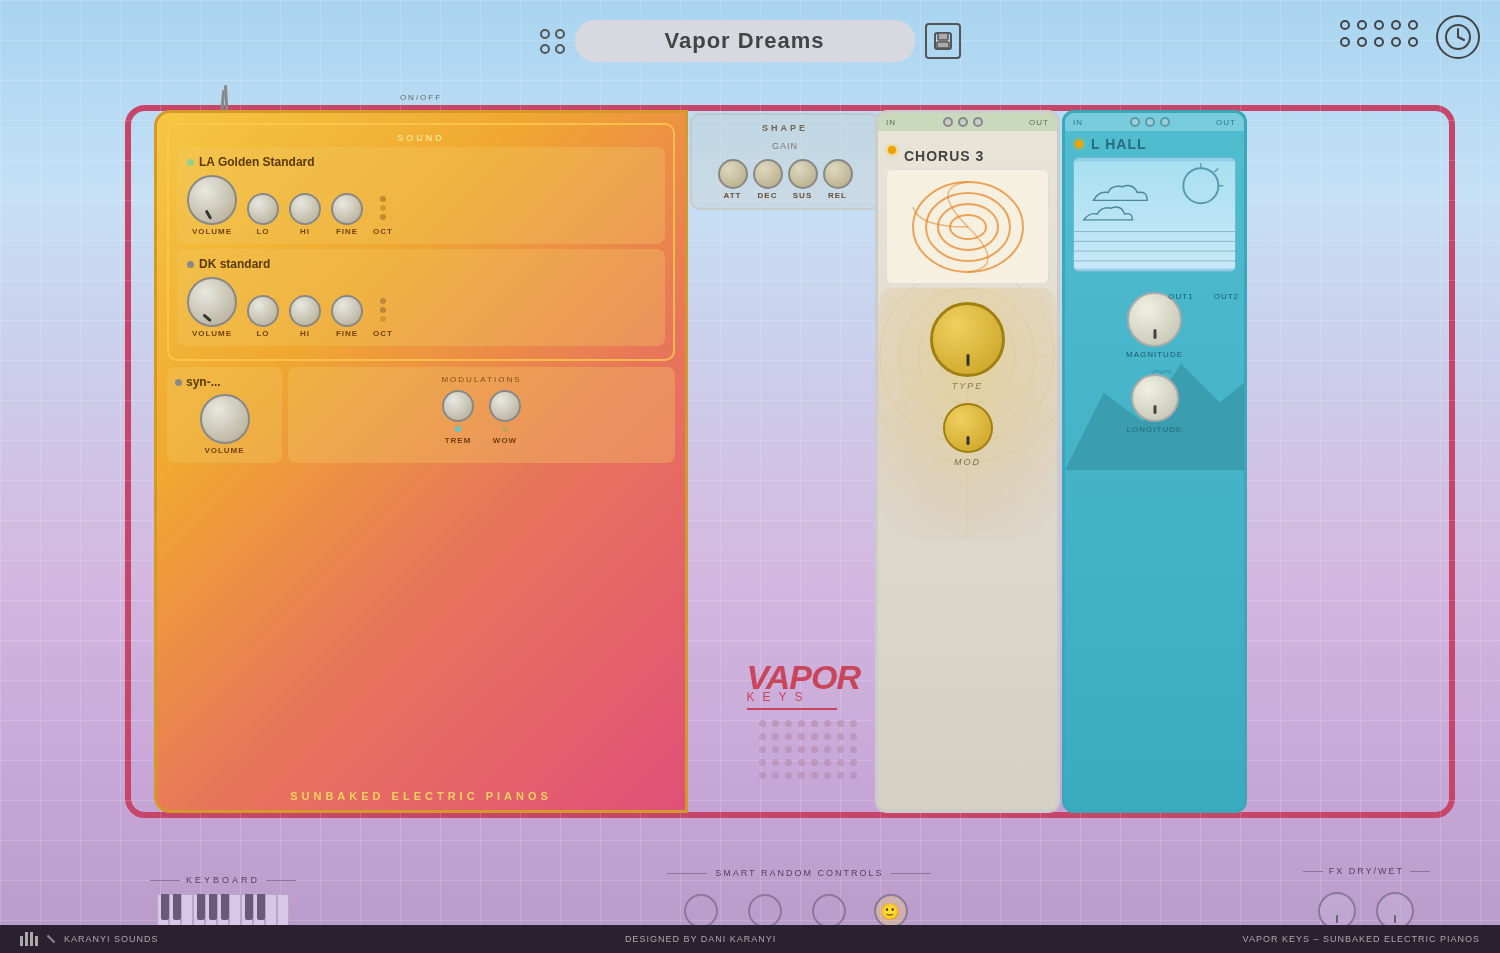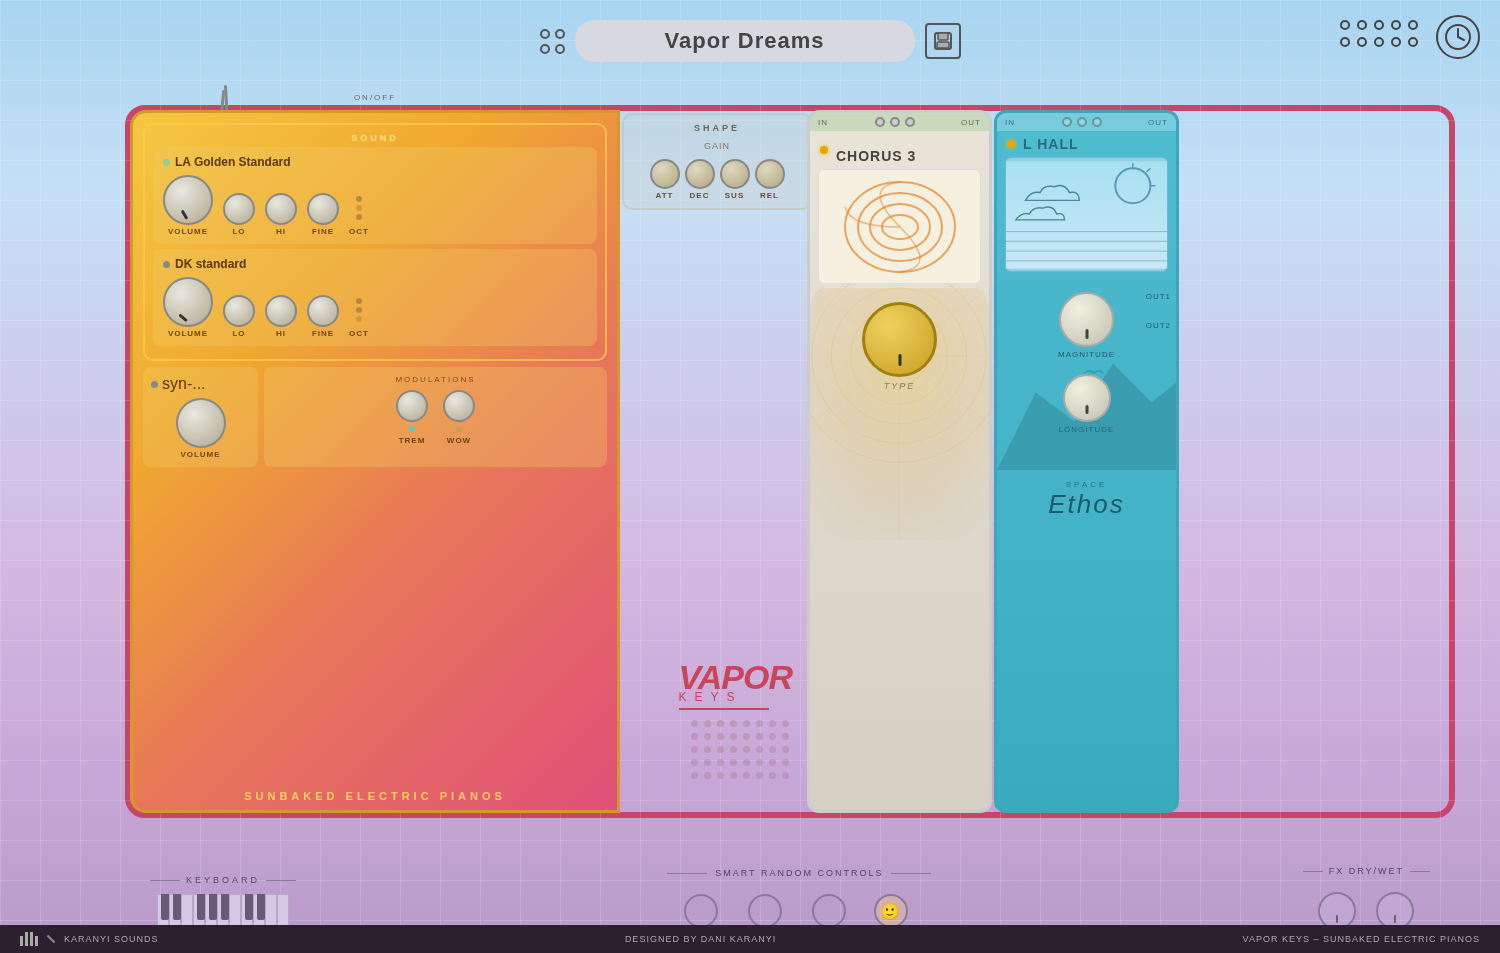--- a/index.html
+++ b/index.html
@@ -101,25 +101,26 @@
       right: 50px;
       bottom: 140px;
       display: flex;
       gap: 0;
     }
 
     
     .left-panel {
       background: linear-gradient(135deg, #f5c842 0%, #f0a830 30%, #e8765a 60%, #e05078 100%);
       border-radius: 16px 0 0 16px;
-      width: 490px;
+      width: 534px;
       min-height: 560px;
       position: relative;
       padding: 10px;
       border: 3px solid #d4992a;
+      margin-left: 24px;
     }
 
     
     .sound-section {
       border: 2px solid rgba(255,200,80,0.8);
       border-radius: 10px;
       padding: 8px;
       margin-bottom: 6px;
     }
 
@@ -593,21 +594,21 @@
             <div class="knob-label">OCT</div>
           </div>
         </div>
       </div>
     </div>
 
     <div class="bottom-row">
       <div class="syn-box">
         <div style="display:flex;align-items:center;gap:4px;margin-bottom:5px;">
           <div class="led"></div>
-          <div class="syn-label" style="font-size:16px;font-weight:normal;color:#5a3a00;margin:0;">syn-...</div>
+          <div class="syn-label" style="font-size:12px;font-weight:bold;color:#5a3a00;margin:0;">syn-...</div>
         </div>
         <div class="knob-group">
           <div class="knob knob-large"></div>
           <div class="knob-label">VOLUME</div>
         </div>
       </div>
       <div class="mod-box">
         <div class="mod-title">MODULATIONS</div>
         <div style="display:flex;gap:15px;justify-content:center;">
           <div class="knob-group">
@@ -759,20 +760,26 @@
         <line x1="92" y1="70" x2="0" y2="140" stroke="#d4a820" stroke-width="0.5"></line>
       </svg>
 
       <div style="text-align:center;margin-top:8px;">
         <div class="type-knob-large">
           <div style="position:absolute;bottom:8px;left:50%;transform:translateX(-50%);width:3px;height:12px;background:#333;border-radius:2px;"></div>
         </div>
         <div style="font-size:9px;letter-spacing:2px;color:#666;margin-top:4px;font-style:italic;">TYPE</div>
       </div>
 
+      <div style="text-align:center;margin-top:12px;">
+        <div class="mod-knob-med">
+          <div style="position:absolute;bottom:6px;left:50%;transform:translateX(-50%);width:3px;height:9px;background:#333;border-radius:2px;"></div>
+        </div>
+        <div style="font-size:9px;letter-spacing:2px;color:#666;margin-top:4px;font-style:italic;">MOD</div>
+      </div>
     </div>
 
   </div>
 
   <div class="ethos-pedal" style="position:relative;min-height:550px;background:linear-gradient(180deg,#50bcd0 0%,#3aacc0 100%);">
 
     <div style="background:rgba(160,220,230,0.5);padding:4px 8px;display:flex;align-items:center;justify-content:space-between;">
       <span style="font-size:8px;color:#2a7a8a;letter-spacing:1px;">IN</span>
       <div style="display:flex;gap:5px;">
         <div style="width:10px;height:10px;border-radius:50%;border:2px solid #5a9aaa;background:#a0d0d8;"></div>
@@ -828,30 +835,26 @@
         <div style="font-size:8px;letter-spacing:1px;color:#1a5a6a;margin-top:3px;">MAGNITUDE</div>
       </div>
 
       <div style="text-align:center;margin-top:15px;">
         <div class="ethos-knob" style="margin:0 auto;width:48px;height:48px;">
           <div style="position:absolute;bottom:6px;left:50%;transform:translateX(-50%);width:3px;height:9px;background:#444;border-radius:2px;"></div>
         </div>
         <div style="font-size:8px;letter-spacing:1px;color:#1a5a6a;margin-top:3px;">LONGITUDE</div>
       </div>
 
-      <div style="position:absolute;right:5px;top:20px;display:flex;flex-direction:column;gap:20px;">
+      <div style="position:absolute;right:5px;top:20px;display:flex;gap:20px;">
         <div style="font-size:8px;color:#1a5a6a;letter-spacing:1px;">OUT1</div>
         <div style="font-size:8px;color:#1a5a6a;letter-spacing:1px;">OUT2</div>
       </div>
     </div>
 
-    <div style="padding:8px 10px;text-align:center;">
-      <div style="font-size:8px;letter-spacing:3px;color:#1a7a8a;">SPACE</div>
-      <div style="font-size:26px;font-style:italic;font-weight:300;color:#1a5a6a;letter-spacing:2px;">Ethos</div>
-    </div>
   </div>
 
 </div>
 
 <div style="position:absolute;top:105px;left:125px;right:45px;bottom:135px;border:6px solid #c8456a;border-radius:20px;pointer-events:none;z-index:-1;"></div>
 
 <div class="bottom-controls">
 
   <div class="keyboard-section">
     <div style="display:flex;align-items:center;gap:6px;margin-bottom:4px;">

